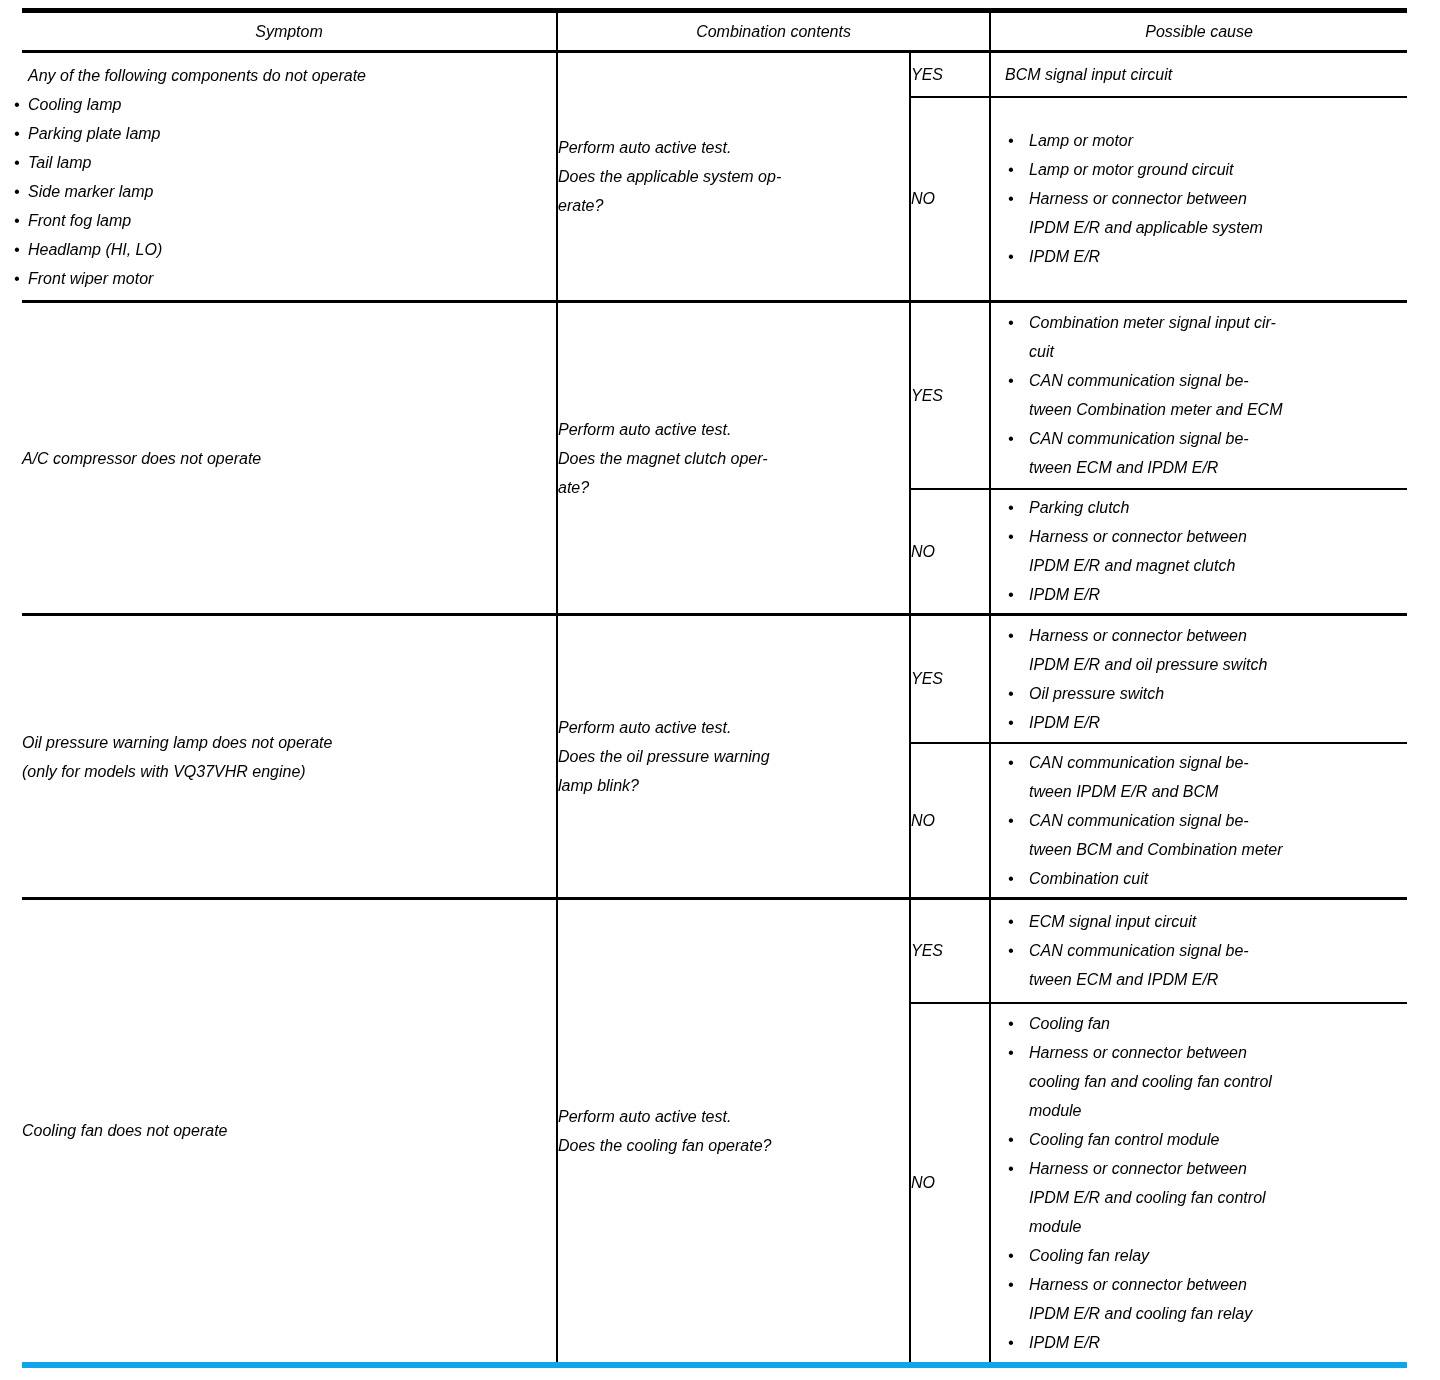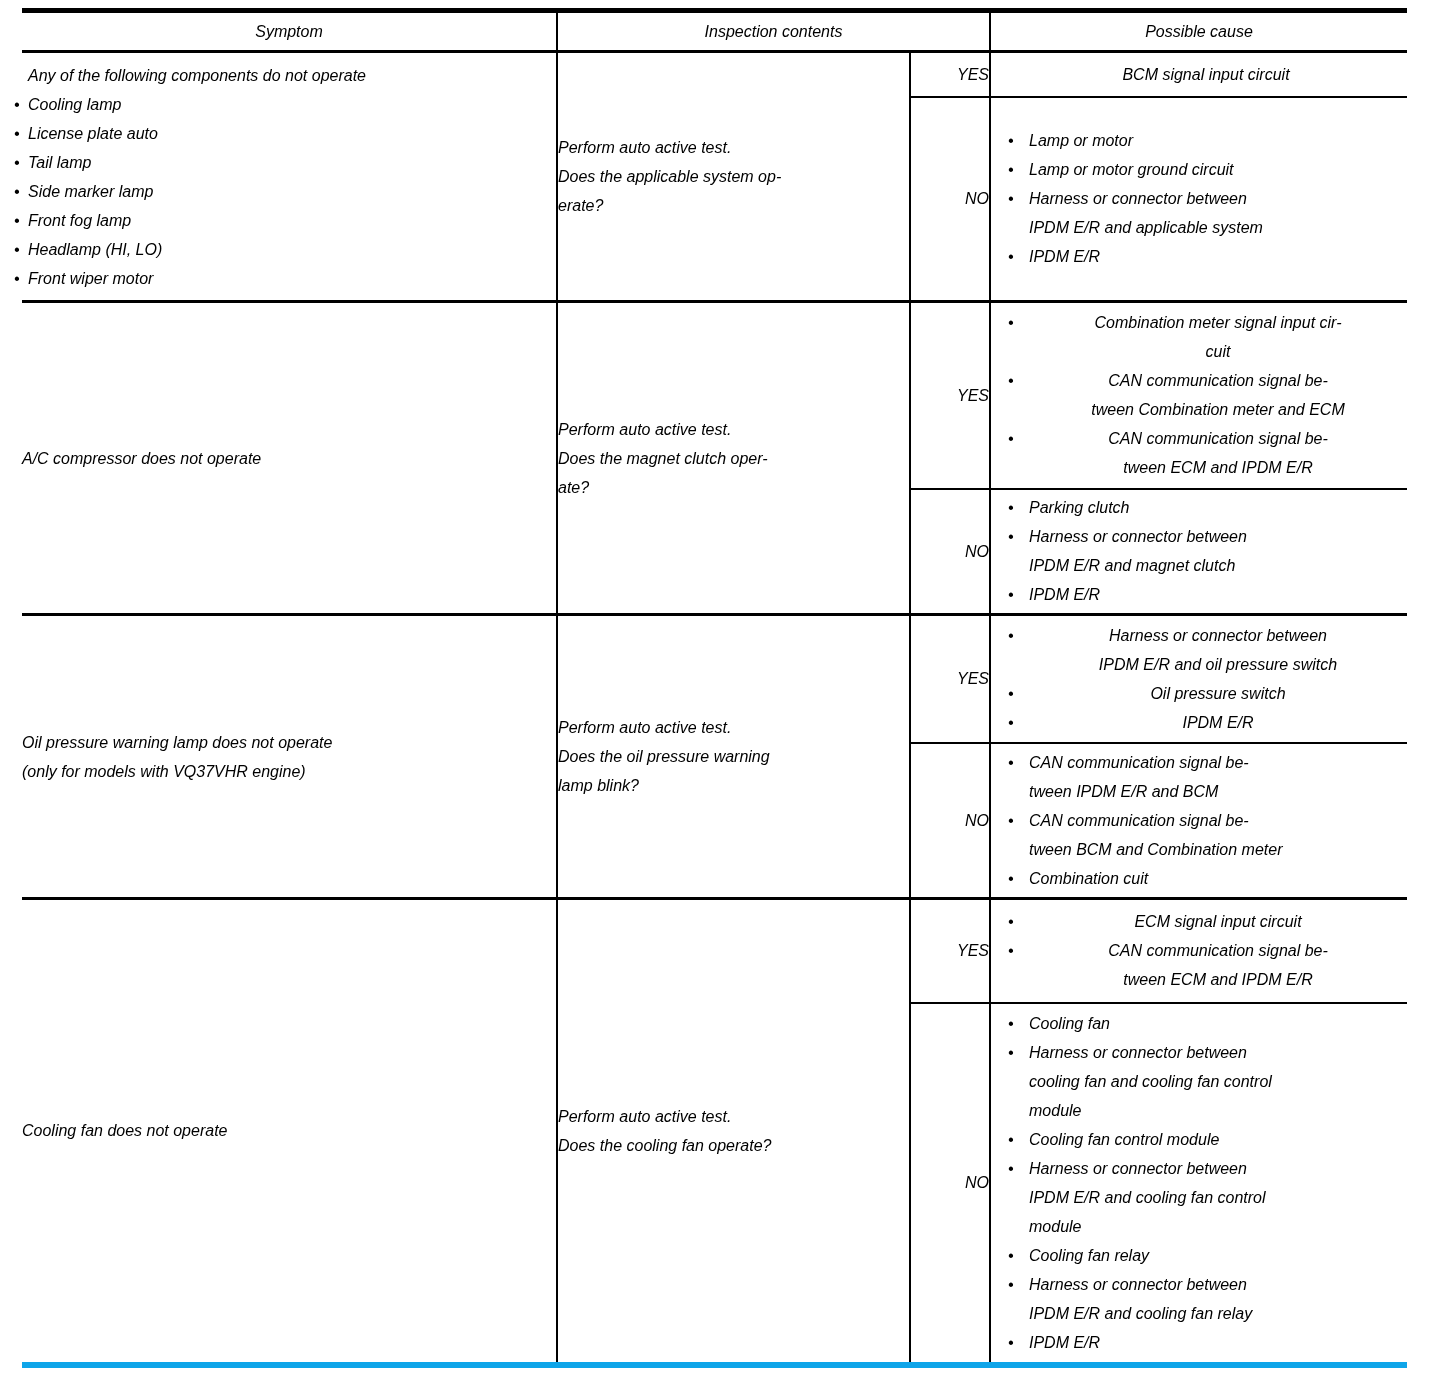--- a/index.html
+++ b/index.html
@@ -29,21 +29,21 @@
     height: 37px;
     border-bottom: 3px solid #000;
     padding: 0;
   }
   table.diag td {
     vertical-align: middle;
     padding: 0;
   }
   .bl2 { border-left: 2px solid #000; }
   tr.row-start > td, tr.row-start > th { border-top: 3px solid #000; }
-  td.sub-sep { border-bottom: 2px solid #000; text-align: center; }
+  td.sub-sep { border-bottom: 2px solid #000; }
 
   td.symptom-cell { padding: 8px 10px 8px 18px; }
   .symptom-text { white-space: pre-line; }
   .symptom-intro { padding-left: 6px; }
   ul.symptom-list {
     list-style: none;
     margin: 0;
     padding: 0 0 0 6px;
   }
   ul.symptom-list li {
@@ -55,21 +55,21 @@
     position: absolute;
     left: -14px;
     top: 0;
   }
 
   td.inspection-cell {
     padding: 8px 6px 8px 17px;
     white-space: pre-line;
   }
 
-  td.answer-cell { text-align: right; }
+  td.answer-cell { text-align: left; }
 
   td.cause-cell { padding: 8px 4px 8px 0; }
   .cause-plain { padding-left: 14px; white-space: pre-line; }
   ul.cause-list {
     list-style: none;
     margin: 0;
     padding: 0 0 0 38px;
   }
   ul.cause-list li {
     position: relative;
@@ -88,31 +88,31 @@
 <table class="diag">
   <colgroup>
     <col style="width:535px">
     <col style="width:353px">
     <col style="width:80px">
     <col style="width:417px">
   </colgroup>
   <thead>
     <tr>
       <th>Symptom</th>
-      <th class="bl2" colspan="2">Inspection contents</th>
+      <th class="bl2" colspan="2">Combination contents</th>
       <th class="bl2">Possible cause</th>
     </tr>
   </thead>
   <tbody id="tbody">
       <tr class="row-start" style="height: 45px;">
         <td class="symptom-cell" rowspan="2">
           <div class="symptom-intro">Any of the following components do not operate</div>
           <ul class="symptom-list">
             <li>Cooling lamp</li>
-            <li>License plate auto</li>
+            <li>Parking plate lamp</li>
             <li>Tail lamp</li>
             <li>Side marker lamp</li>
             <li>Front fog lamp</li>
             <li>Headlamp (HI, LO)</li>
             <li>Front wiper motor</li>
           </ul>
         </td>
         <td class="inspection-cell bl2" rowspan="2">Perform auto active test.
 Does the applicable system op-
 erate?</td>

